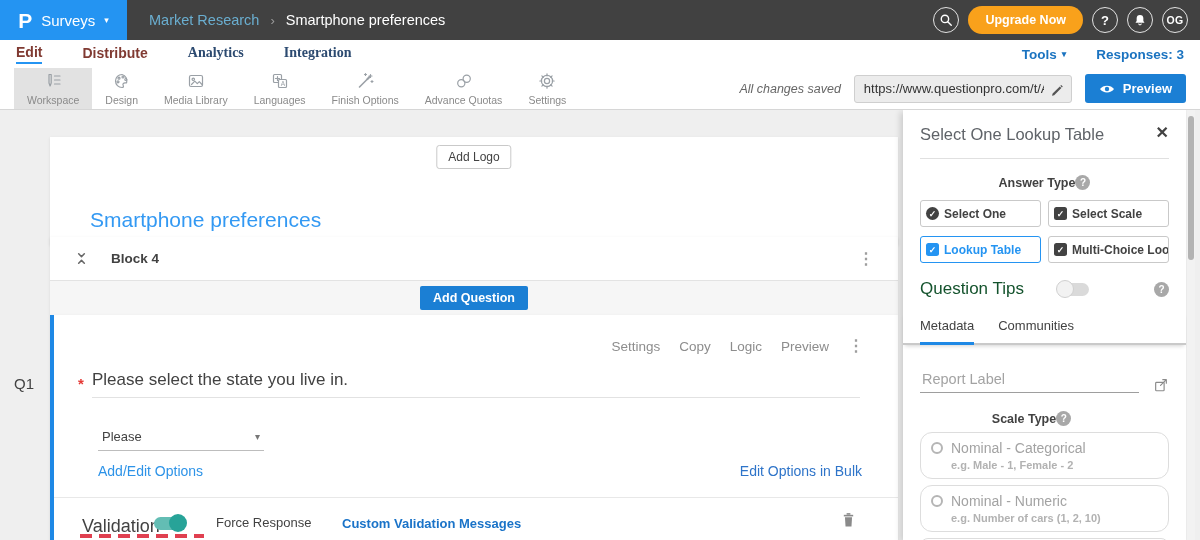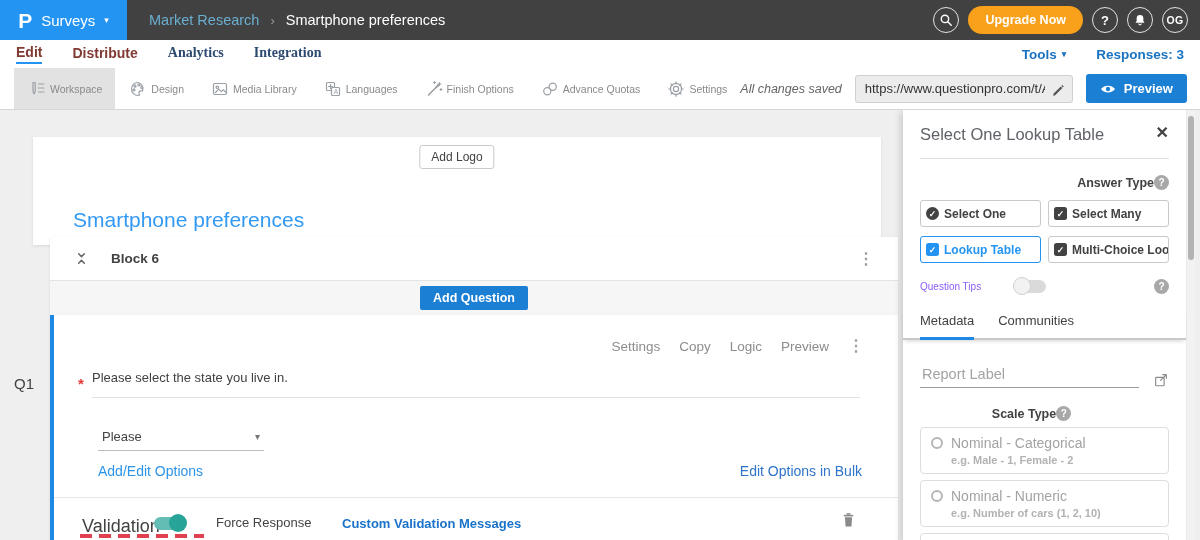--- a/index.html
+++ b/index.html
@@ -18,67 +18,67 @@
   .crumb-sep{color:#9a9a9a;font-size:13px;}
   .crumb-current{color:#ffffff;}
   .topbar-right{margin-left:auto;display:flex;align-items:center;gap:9px;margin-right:12px;}
   .circle-btn{width:26px;height:26px;border:1.5px solid #e3e3e3;border-radius:50%;box-sizing:border-box;
               display:flex;align-items:center;justify-content:center;color:#fff;font-size:13px;font-weight:bold;cursor:pointer;}
   .avatar{font-size:10.5px;letter-spacing:.3px;}
   .upgrade{background:#f9a11b;color:#fff;font-size:12.5px;font-weight:bold;padding:7px 17px;border-radius:15px;cursor:pointer;}
 
   
   .navbar{position:absolute;left:0;top:40px;width:1200px;height:28px;background:#fff;display:flex;align-items:center;z-index:29;}
-  .nav-item{font-size:14px;font-weight:bold;margin-left:30px;cursor:pointer;padding-bottom:2px;}
+  .nav-item{font-size:14px;font-weight:bold;margin-left:40px;cursor:pointer;padding-bottom:2px;}
   .nav-item:first-child{margin-left:16px;}
   .c-red{color:#803a32;}
   .c-navy{color:#2c4a70;font-family:Liberation Serif, serif;}
   .nav-active{border-bottom:2px solid #2494f2;}
   .nav-right{margin-left:auto;display:flex;align-items:center;gap:30px;margin-right:16px;}
   .nav-link{color:#1a73c0;font-size:13.5px;font-weight:bold;cursor:pointer;display:flex;align-items:center;gap:5px;}
 
   
   .toolbar{position:absolute;left:0;top:68px;width:1200px;height:42px;background:#fff;border-bottom:1px solid #d6d6d6;
            display:flex;align-items:stretch;box-sizing:border-box;z-index:28;padding-left:14px;}
-  .tool-item{display:flex;align-items:center;justify-content:center;gap:3px;padding:0 13px;cursor:pointer;}
+  .tool-item{display:flex;flex-direction:column;align-items:center;justify-content:center;gap:3px;padding:0 13px;cursor:pointer;}
   .tool-item.active{background:#e2e2e2;}
   .tool-label{font-size:10.5px;color:#8a8a8a;white-space:nowrap;}
   .tool-ic{stroke:#9aa0a6;fill:none;stroke-width:1.2;stroke-linecap:round;stroke-linejoin:round;}
   .toolbar-right{margin-left:auto;display:flex;align-items:center;gap:13px;margin-right:14px;}
   .autosave{font-style:italic;font-size:12.5px;color:#666;white-space:nowrap;}
   .url-box{width:218px;height:28px;background:#ececec;border:1px solid #cfcfcf;border-radius:3px;
            display:flex;align-items:center;padding:0 7px;box-sizing:border-box;gap:4px;}
   .url-input{flex:1;min-width:0;border:none;outline:none;background:transparent;font-size:13px;color:#333;
              font-family:"Liberation Sans",sans-serif;}
   .preview-btn{background:#1b7fd4;color:#fff;font-size:13px;font-weight:bold;padding:7px 14px;border-radius:3px;
                display:flex;align-items:center;gap:8px;cursor:pointer;}
 
   
   .main{position:absolute;left:0;top:110px;width:1200px;height:430px;background:#efefef;}
   .card{position:absolute;background:#fff;box-shadow:0 1px 3px rgba(0,0,0,.09);}
-  .survey-card{left:33px;top:27px;width:848px;height:108px;}
+  .survey-card{left:50px;top:27px;width:848px;height:108px;}
   .add-logo{position:absolute;left:50%;transform:translateX(-50%);top:8px;border:1px solid #c9c9c9;border-radius:3px;
             background:#fff;font-size:12px;color:#424242;padding:4px 11px;cursor:pointer;}
   .survey-title{position:absolute;left:40px;bottom:13px;font-size:21px;color:#3399f3;cursor:text;}
 
   .block-card{left:50px;top:127px;width:848px;height:78px;}
   .block-head{height:44px;border-bottom:1px solid #e3e3e3;display:flex;align-items:center;box-sizing:border-box;}
   .collapse-btn{margin-left:24px;cursor:pointer;}
   .block-title{margin-left:22px;font-size:13.5px;font-weight:bold;color:#424242;}
   .kebab{color:#9e9e9e;font-size:16px;font-weight:bold;cursor:pointer;line-height:1;}
   .block-head .kebab{margin-left:auto;margin-right:24px;}
   .block-strip{height:34px;background:#f6f6f6;display:flex;align-items:center;justify-content:center;}
   .add-q-btn{background:#1b7fd4;color:#fff;font-size:12.5px;font-weight:bold;padding:5px 13px;border-radius:2px;cursor:pointer;}
 
   .q-card{left:50px;top:205px;width:848px;height:235px;border-left:4px solid #1e88e5;box-sizing:border-box;}
   .q-label{position:absolute;left:14px;top:265px;font-size:15px;color:#424242;}
   .q-actions{position:absolute;top:23px;right:34px;display:flex;align-items:center;gap:19px;}
   .q-action{font-size:13.5px;color:#8d8d8d;cursor:pointer;}
   .q-req{position:absolute;left:24px;top:60px;color:#e53935;font-size:15px;font-weight:bold;}
-  .q-text{position:absolute;left:38px;top:55px;font-size:13px;color:#424242;cursor:text;}
+  .q-text{position:absolute;left:38px;top:55px;font-size:17px;color:#424242;cursor:text;}
   .q-underline{position:absolute;left:38px;top:82px;width:768px;border-top:1px solid #e2e2e2;}
   .q-select{position:absolute;left:44px;top:112px;width:166px;cursor:pointer;}
   .q-select-row{display:flex;align-items:center;justify-content:space-between;font-size:13px;color:#424242;padding:2px 4px 6px 4px;}
   .q-select-caret{color:#777;font-size:10px;}
   .q-select-line{border-top:1px solid #bdbdbd;}
   .link-blue{color:#2d93e8;font-size:14px;cursor:pointer;}
   .addedit{position:absolute;left:44px;top:148px;}
   .bulk{position:absolute;right:36px;top:148px;color:#2e74c9;font-size:14px;cursor:pointer;}
   .q-divider{position:absolute;left:0;right:0;top:182px;border-top:1px solid #e8e8e8;}
   .val-label{position:absolute;left:28px;top:201px;font-size:18px;color:#424242;}
@@ -93,49 +93,49 @@
   .custom-val{position:absolute;left:288px;top:201px;font-size:13px;font-weight:bold;color:#1a73c8;cursor:pointer;}
   .trash{position:absolute;right:42px;top:196px;cursor:pointer;}
 
   
   .panel{position:absolute;left:903px;top:110px;width:283px;height:430px;background:#fff;box-sizing:border-box;
          box-shadow:-3px 2px 6px rgba(0,0,0,.14);padding:14px 17px 0;z-index:20;}
   .panel-title-row{display:flex;align-items:flex-start;justify-content:space-between;}
   .panel-title{font-size:16.5px;color:#5f6368;line-height:20px;}
   .close-x{font-size:16px;font-weight:bold;color:#424242;cursor:pointer;line-height:18px;}
   .panel-hr{border:none;border-top:1px solid #e0e0e0;margin:14px 0 16px;}
-  .row-between{display:flex;align-items:center;justify-content:flex-end;}
+  .row-between{display:flex;align-items:center;justify-content:center;}
   .panel-sublabel{font-size:12.5px;font-weight:bold;color:#424242;}
   .help-dot{width:15px;height:15px;border-radius:50%;background:#a8a8a8;color:#fff;font-size:10px;font-weight:bold;
             display:flex;align-items:center;justify-content:center;cursor:pointer;flex:0 0 auto;}
   .atype-grid{display:grid;grid-template-columns:1fr 1fr;gap:9px 7px;margin-top:10px;}
   .atype-btn{height:27px;border:1px solid #c9c9c9;border-radius:3px;background:#fff;display:flex;align-items:center;
              gap:5px;padding:0 5px;font-size:12px;font-weight:bold;color:#424242;cursor:pointer;box-sizing:border-box;white-space:nowrap;overflow:hidden;}
   .chip{width:13px;height:13px;background:#424242;color:#fff;font-size:9px;font-weight:bold;
         display:flex;align-items:center;justify-content:center;flex:0 0 auto;}
   .chip.round{border-radius:50%;}
   .chip.sq{border-radius:2.5px;}
   .atype-btn.selected{border:1.5px solid #2494f2;color:#2494f2;}
   .atype-btn.selected .chip{background:#2494f2;}
   .tips-row{display:flex;align-items:center;margin-top:16px;}
-  .tips-label{font-size:10px;color:#8b5cf6;}
+  .tips-label{font-size:17px;color:#14532d;}
   .toggle-off{width:31px;height:13px;background:#dadada;border-radius:7px;margin-left:34px;position:relative;cursor:pointer;}
   .toggle-off .knob{position:absolute;left:-2px;top:-3px;width:18px;height:18px;background:#f2f2f2;border:1px solid #d0d0d0;
                     box-sizing:border-box;border-radius:50%;}
   .tips-row .help-dot{margin-left:auto;}
   .ptabs{margin:13px -17px 0;padding:6px 17px 0;border-bottom:2px solid #c9c9c9;box-shadow:0 3px 4px -2px rgba(0,0,0,.18);
          display:flex;gap:24px;}
   .ptab{font-size:13px;color:#424242;padding-bottom:9px;cursor:pointer;}
   .ptab.active{border-bottom:3px solid #1e88e5;margin-bottom:-2px;}
   .report-row{display:flex;align-items:flex-end;margin-top:26px;gap:14px;}
   .report-input{flex:1;border:none;border-bottom:1px solid #9e9e9e;outline:none;font-size:14.5px;color:#707070;
                 padding:0 0 5px 2px;background:transparent;font-family:"Liberation Sans",sans-serif;}
   .report-input::placeholder{color:#a3a3a3;opacity:1;}
   .scale-row{display:flex;align-items:center;justify-content:center;margin-top:18px;padding-right:26px;}
-  .scale-box{border:1px solid #ddd;border-radius:4px;padding:7px 10px;margin-top:6px;cursor:pointer;}
+  .scale-box{border:1px solid #ddd;border-radius:12px;padding:7px 10px;margin-top:6px;cursor:pointer;}
   .scale-box:first-of-type{margin-top:14px;}
   .sb-row{display:flex;align-items:center;gap:8px;}
   .radio{width:12px;height:12px;border:2px solid #b5b5b5;border-radius:50%;box-sizing:border-box;flex:0 0 auto;}
   .sb-label{font-size:14px;color:#a3a3a3;}
   .sb-ex{margin:3px 0 0 20px;font-size:11px;font-weight:bold;color:#b2b2b2;}
 
   
   .v-track{position:absolute;left:1187px;top:110px;width:8px;height:430px;background:#f2f2f2;z-index:25;cursor:pointer;}
   .v-thumb{position:absolute;left:1188px;top:116px;width:6px;height:144px;background:#b3b3b3;border-radius:3px;z-index:26;cursor:grab;}
 </style>
@@ -273,21 +273,21 @@
     <span class="survey-title">Smartphone preferences</span>
   </div>
 
   <div class="card block-card">
     <div class="block-head">
       <span class="collapse-btn">
         <svg width="15" height="17" viewBox="0 0 16 17">
             <path d="M5 3.5 L8 6.5 L11 3.5 M5 13.5 L8 10.5 L11 13.5" fill="none" stroke="#666" stroke-width="1.6" stroke-linecap="round" stroke-linejoin="round"></path>
           </svg>
       </span>
-      <span class="block-title">Block 6</span>
+      <span class="block-title">Block 4</span>
       <span class="kebab">⋮</span>
     </div>
     <div class="block-strip">
       <span class="add-q-btn">Add Question</span>
     </div>
   </div>
 
   <div class="card q-card">
     <div class="q-actions">
       <span class="q-action">Settings</span>
@@ -348,21 +348,21 @@
     <span class="help-dot">?</span>
   </div>
 
   <div class="atype-grid">
     <span class="atype-btn">
       <span class="chip round">✓</span>
       <span>Select One</span>
     </span>
     <span class="atype-btn">
       <span class="chip sq">✓</span>
-      <span>Select Many</span>
+      <span>Select Scale</span>
     </span>
     <span class="atype-btn selected">
       <span class="chip sq">✓</span>
       <span>Lookup Table</span>
     </span>
     <span class="atype-btn">
       <span class="chip sq">✓</span>
       <span>Multi-Choice Lookup</span>
     </span>
   </div>

